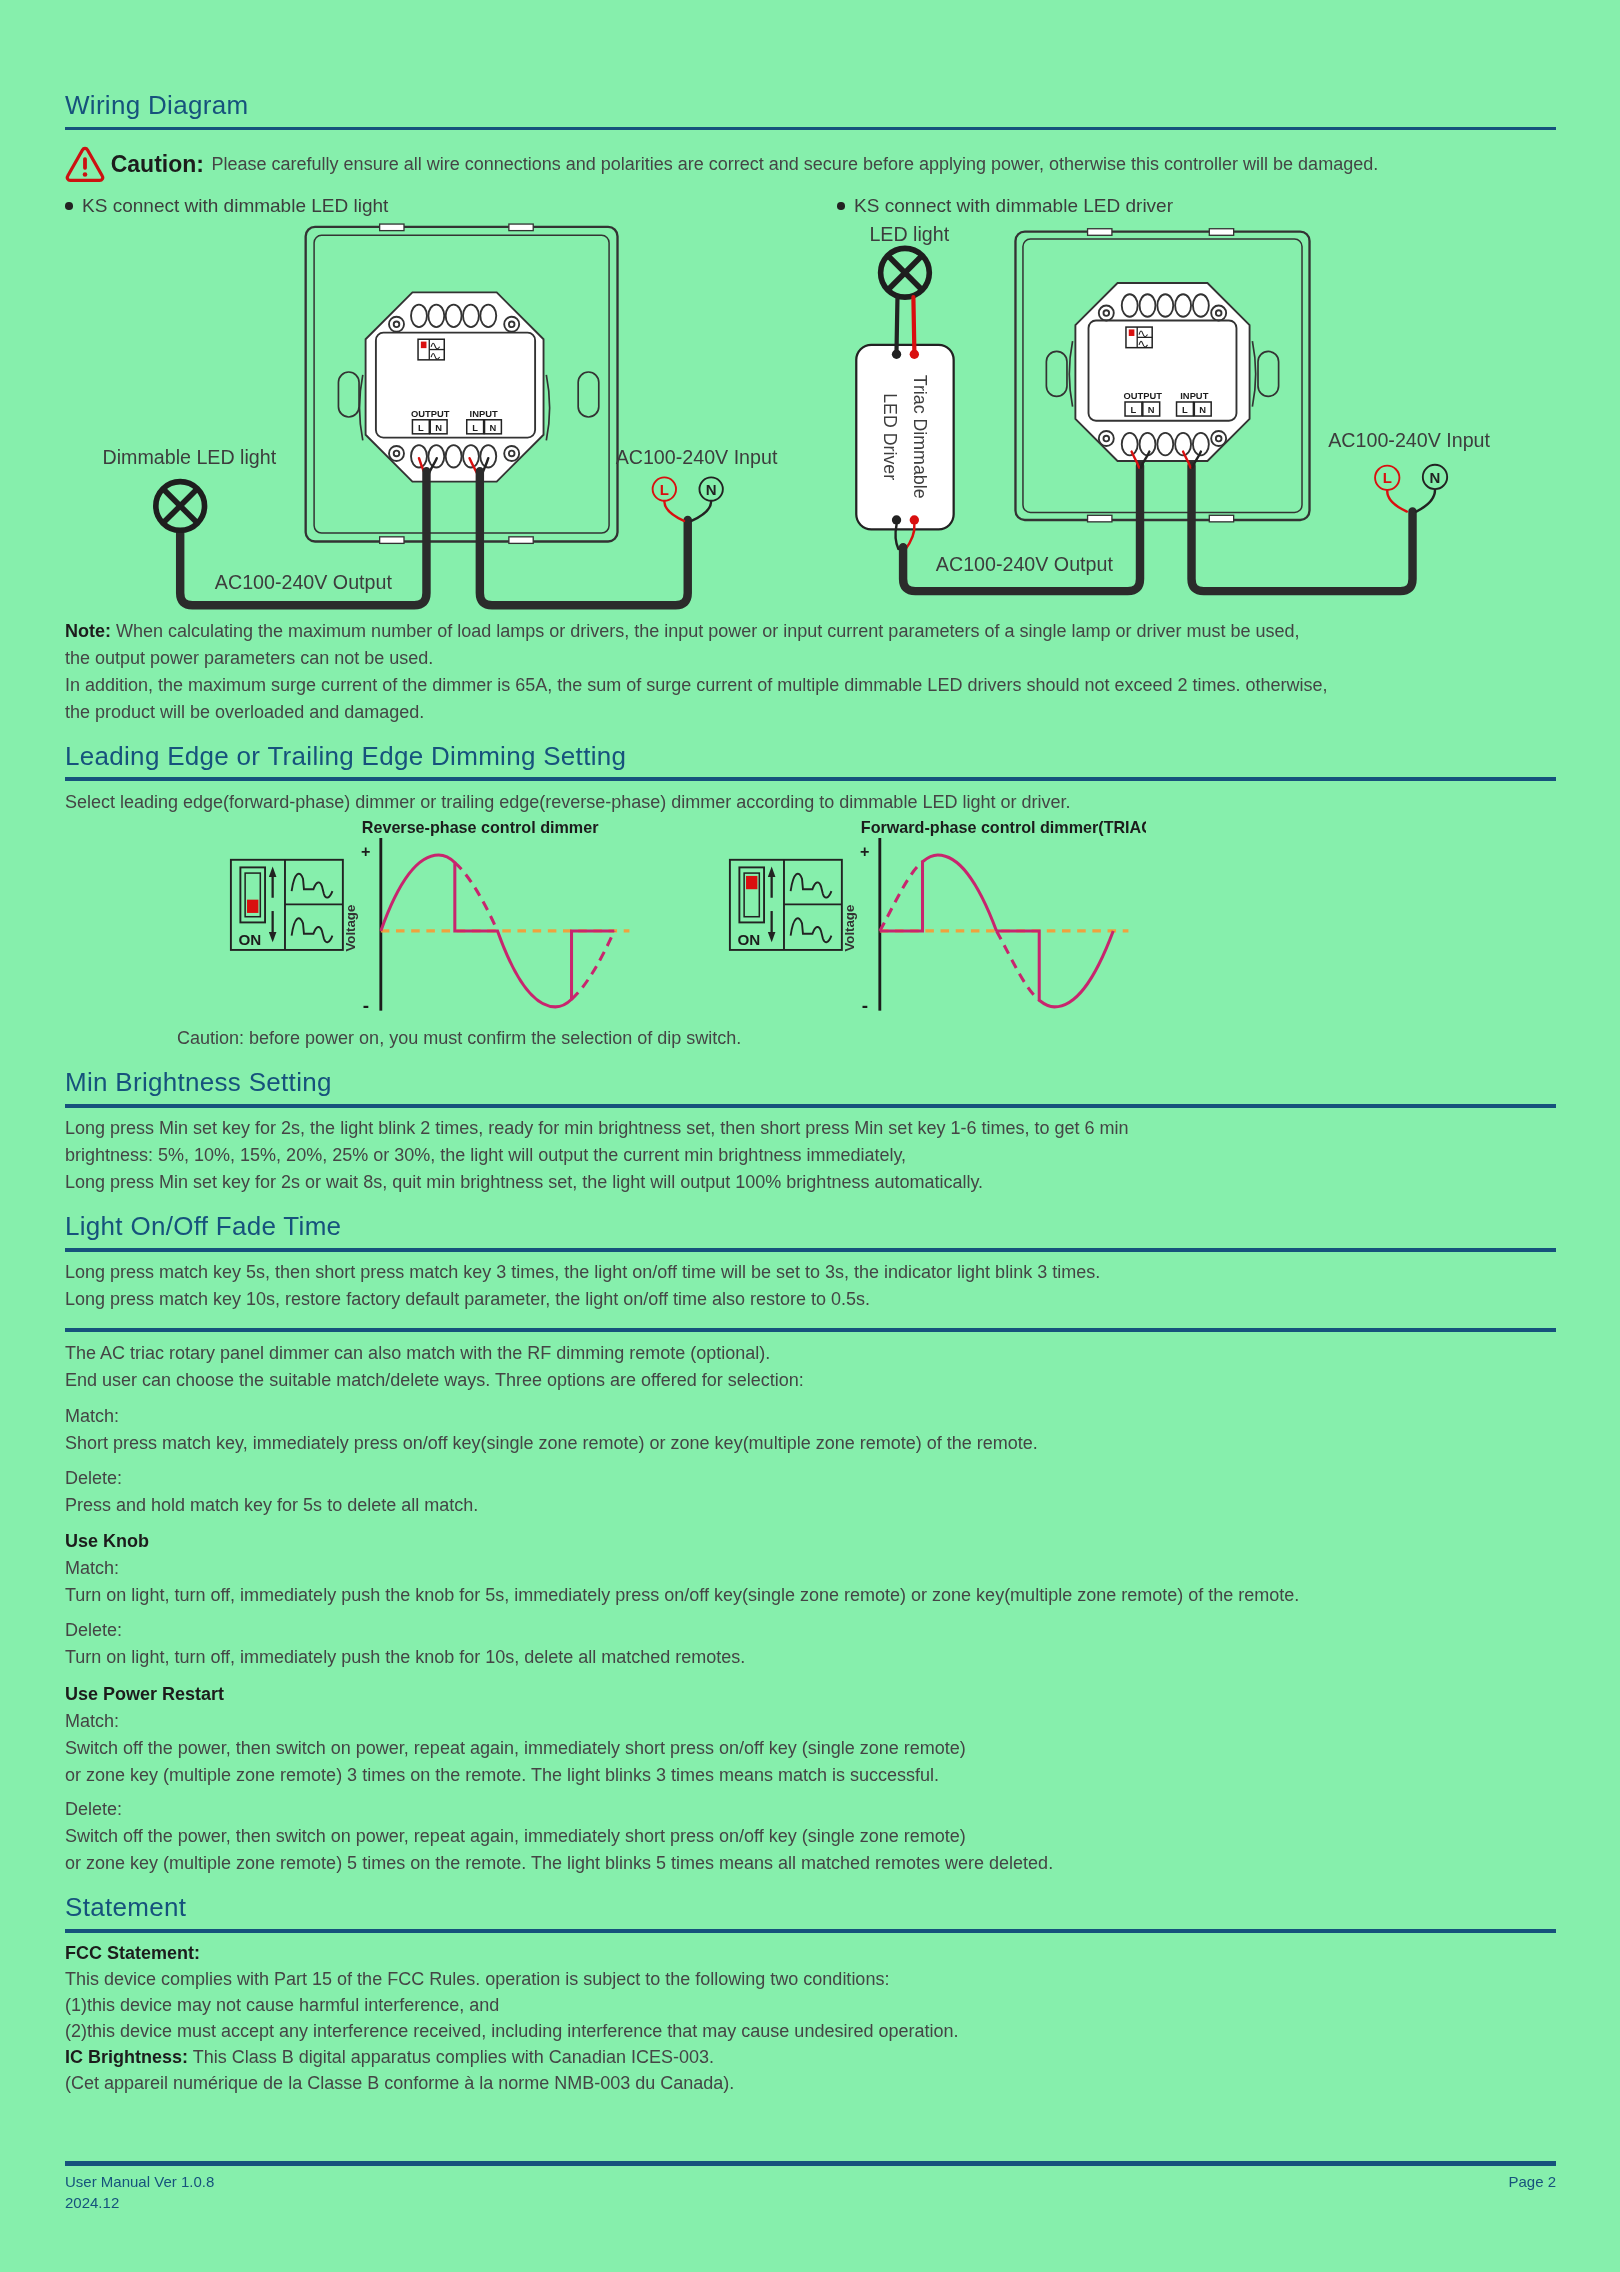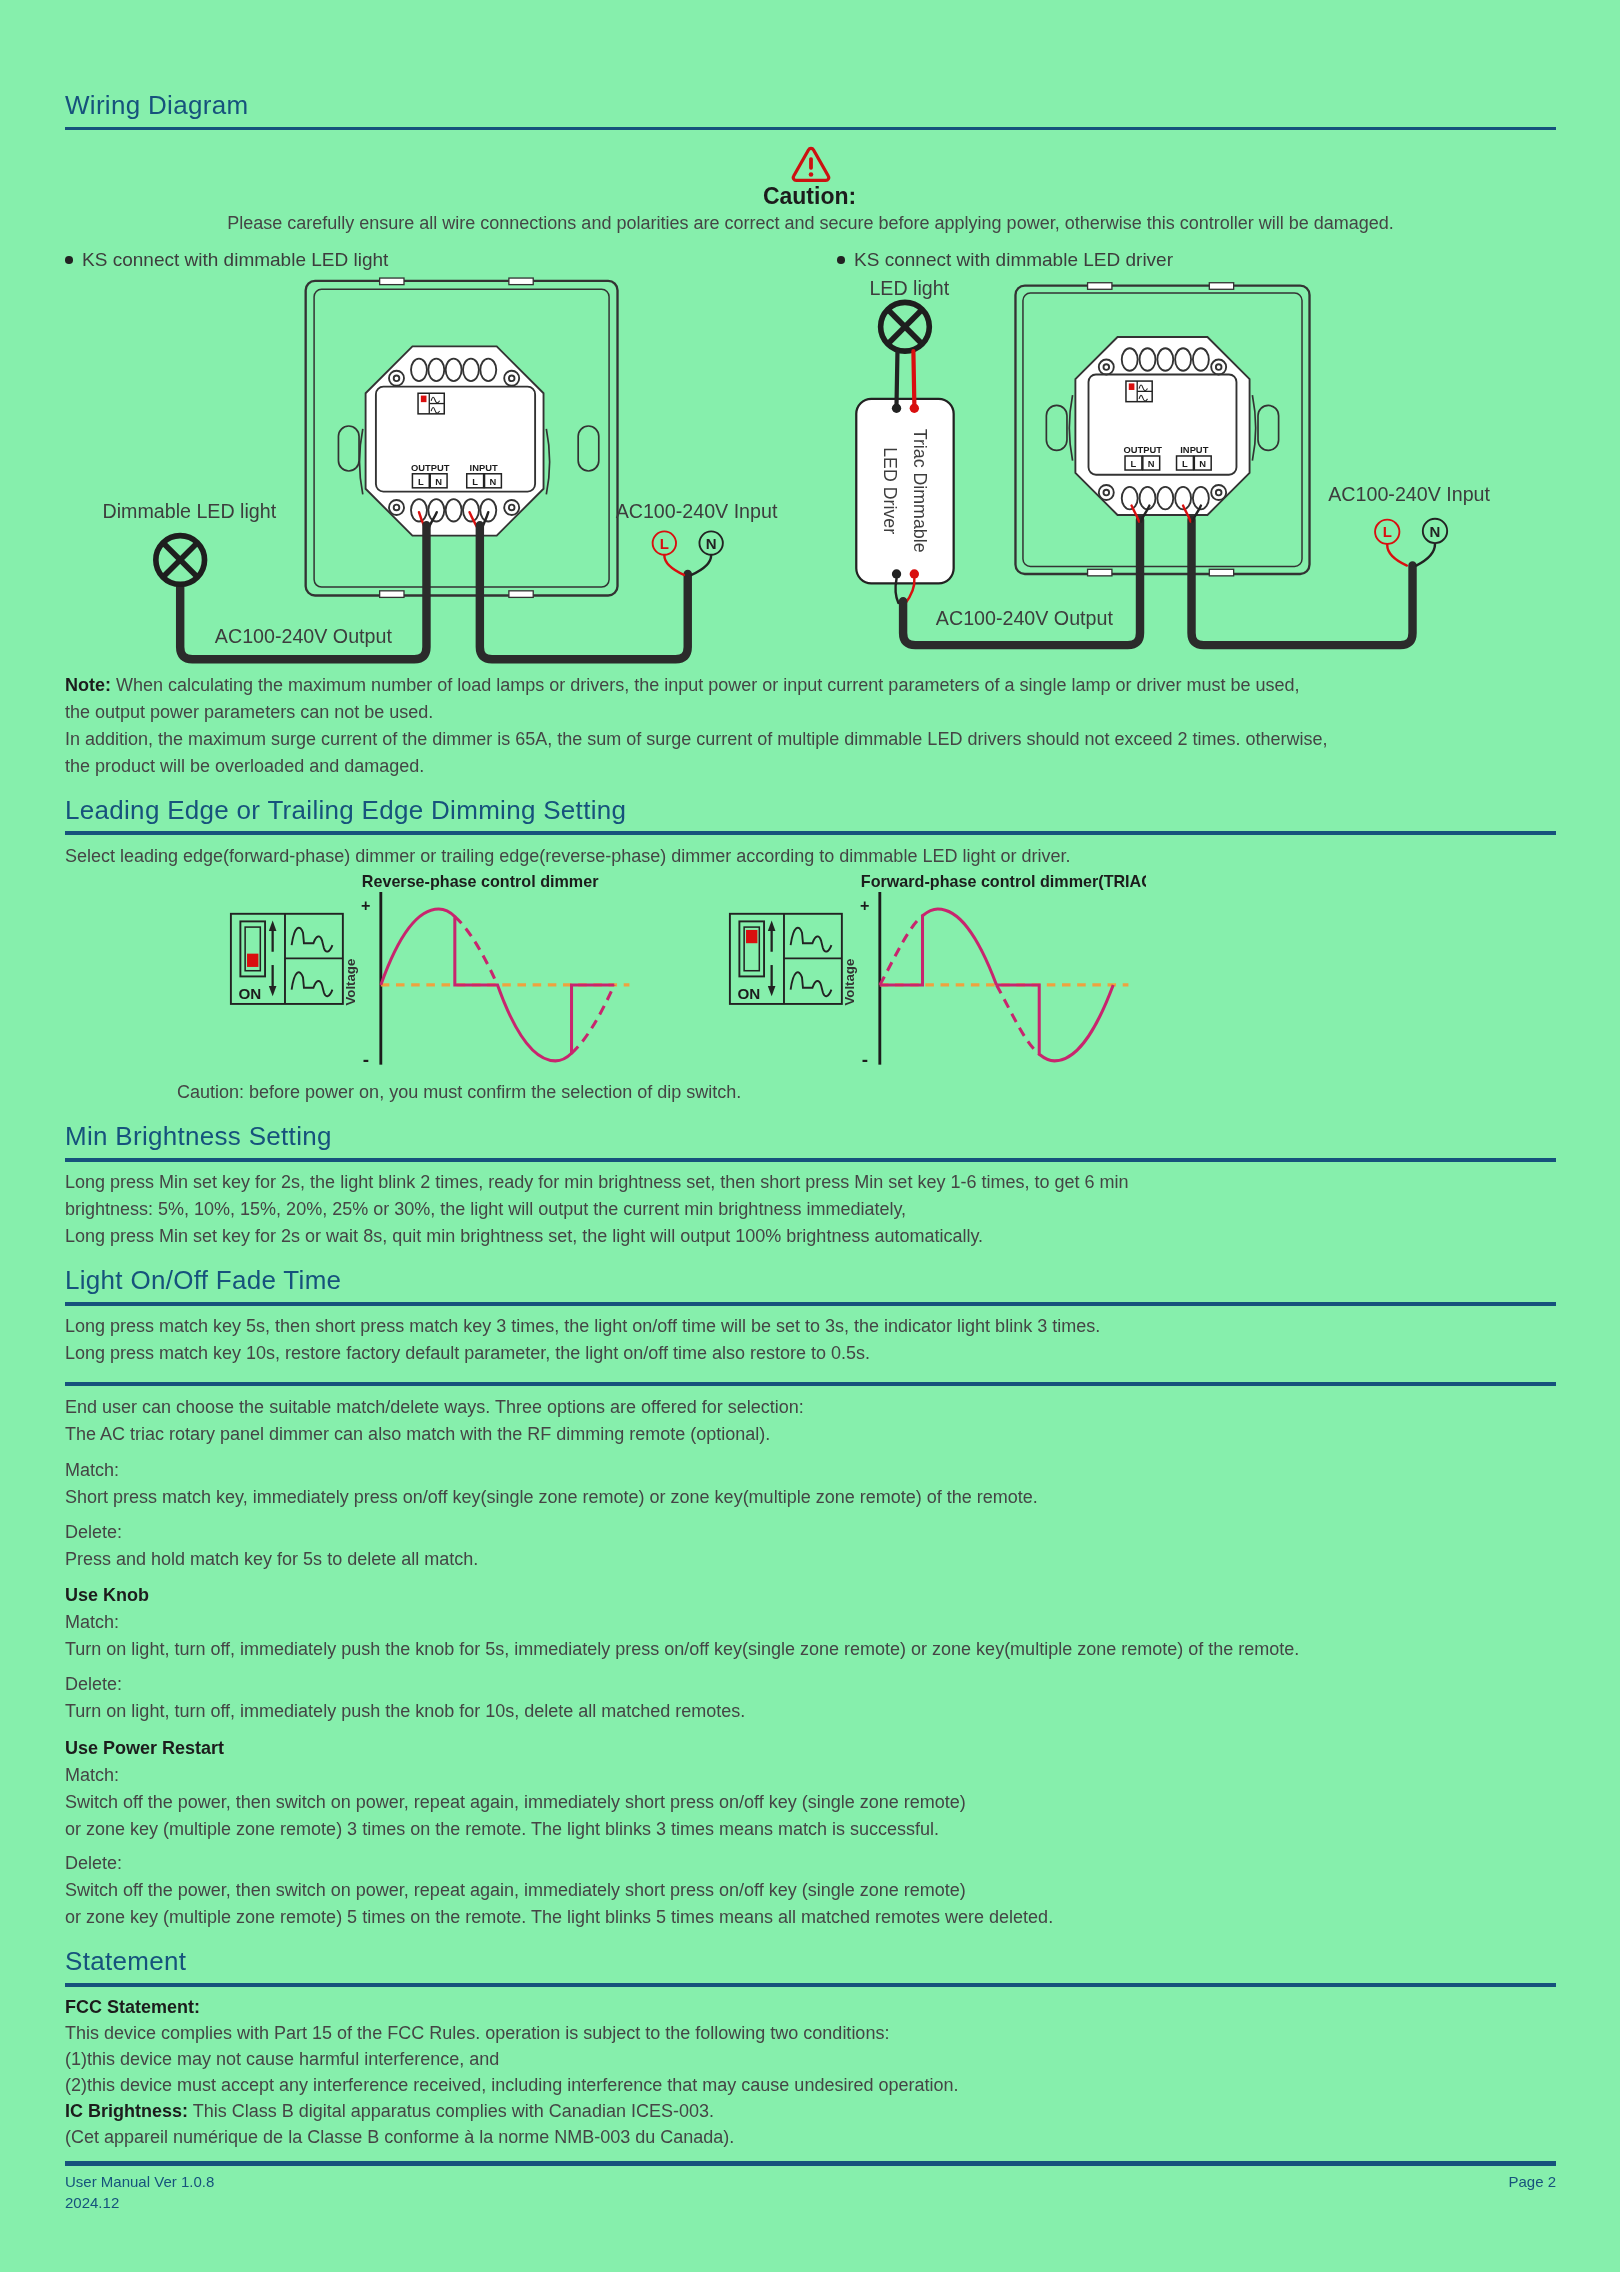--- a/index.html
+++ b/index.html
@@ -6,21 +6,21 @@
   html,body { margin:0; padding:0; background:#ffffff; }
   .page {
     width:1621px; height:2272px; position:relative; background:#86efac;
     font-family:"Liberation Sans", sans-serif; color:#454545;
     padding:90px 65px 0 65px; overflow:hidden;
   }
   .sec-title { color:#16527C; font-size:26px; line-height:30px; font-weight:400; letter-spacing:0.3px; }
   .rule { height:3.8px; background:#16527C; margin-top:6.7px; }
   .body-line { font-size:18px; line-height:27px; }
   .bold-black { color:#1c1c1c; font-weight:700; }
-  .caution-row { display:flex; align-items:center; margin-top:15px;flex-direction:column; }
+  .caution-row { display:flex; align-items:center; margin-top:15px; }
   .caution-label { font-size:23px; font-weight:700; color:#1c1c1c; margin:0 7.6px 0 5.7px; white-space:nowrap; }
   .bullets { display:flex; margin-top:11.4px; }
   .bullet-item { display:flex; align-items:center; font-size:19px; color:#3d3d3d; }
   .bullet-item:first-child { width:772px; }
   .dot { width:7.6px; height:7.6px; border-radius:50%; background:#222; margin-right:9.5px; flex:0 0 auto; }
   .diagrams { display:flex; margin-top:1.9px; }
   .note-block { margin-top:3.8px; }
   .sect { margin-top:15px; }
   .para { margin-top:7.6px; }
   .figrow { display:flex; margin-left:154px; margin-top:3.8px; gap:71px; }
@@ -344,22 +344,22 @@
     <div class="rule"></div>
     <div class="para">
       <div class="body-line">Long press match key 5s, then short press match key 3 times, the light on/off time will be set to 3s, the indicator light blink 3 times.</div>
       <div class="body-line">Long press match key 10s, restore factory default parameter, the light on/off time also restore to 0.5s.</div>
     </div>
   </div>
 
   <div class="sect">
     <div class="rule"></div>
     <div class="para">
+      <div class="body-line">The AC triac rotary panel dimmer can also match with the RF dimming remote (optional).</div>
       <div class="body-line">End user can choose the suitable match/delete ways. Three options are offered for selection:</div>
-      <div class="body-line">The AC triac rotary panel dimmer can also match with the RF dimming remote (optional).</div>
     </div>
 
     <div class="way">
       <div class="body-line">Match:</div>
       <div class="body-line">Short press match key, immediately press on/off key(single zone remote) or zone key(multiple zone remote) of the remote.</div>
       <div class="gap"></div>
       <div class="body-line">Delete:</div>
       <div class="body-line">Press and hold match key for 5s to delete all match.</div>
     </div>
 

